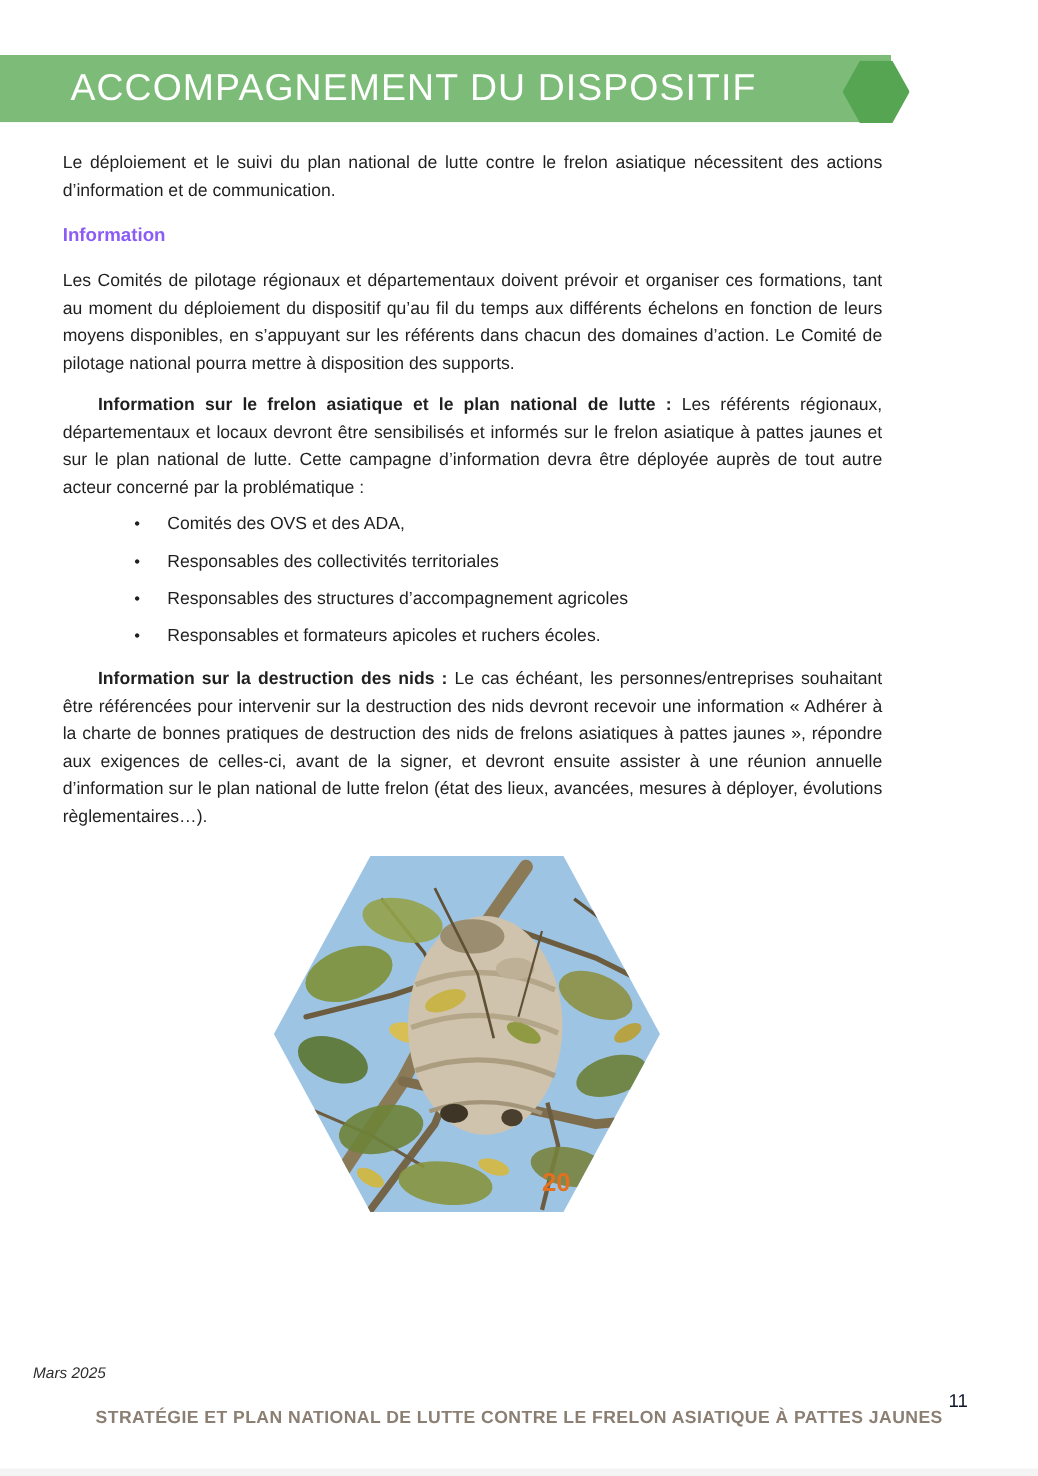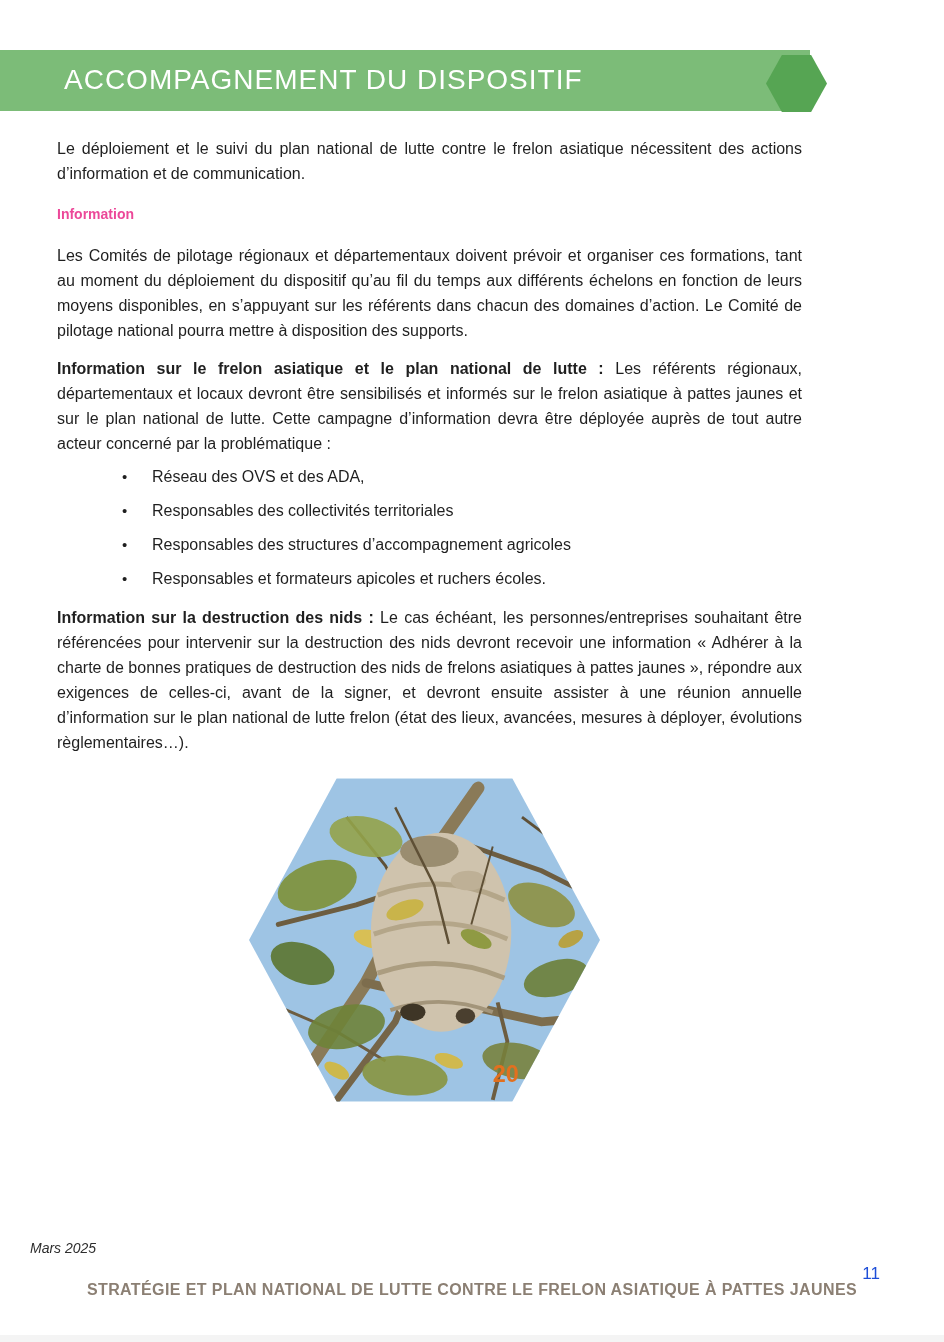--- a/index.html
+++ b/index.html
@@ -13,21 +13,21 @@
   }
   
   .banner{
     position:absolute;top:50px;left:0;
     width:810px;height:61px;
     background:#7cbc78;
   }
   .banner-title{
     position:absolute;left:64px;top:50%;
     transform:translateY(-52%);
-    font-size:28px;font-weight:300;
+    font-size:34px;font-weight:300;
     letter-spacing:1px;color:#ffffff;
     white-space:nowrap;
   }
   .banner-hex{
     position:absolute;left:766px;top:5px;
     width:61px;height:57px;
     background:#56a553;
     clip-path:polygon(26% 0,74% 0,100% 50%,74% 100%,26% 100%,0 50%);
   }
   
@@ -35,27 +35,27 @@
     position:absolute;top:110px;left:0;
     width:852px;box-sizing:border-box;
     padding:0 50px 0 57px;
     font-size:16px;line-height:25px;
     text-align:justify;
   }
   .content p{margin:0;}
   .p-intro{margin-top:26px !important;}
   .section-heading{
     margin:16px 0 0;
-    font-size:14px;line-height:24px;
-    font-weight:700;color:#ec4899;
+    font-size:17px;line-height:24px;
+    font-weight:700;color:#8b5cf6;
     text-align:left;
   }
   .p-formations{margin-top:17px !important;}
   .p-frelon{margin-top:13px !important;}
-  .lead{font-weight:700;}
+  .lead{font-weight:700;margin-left:32px;}
   ul.bullet-list{
     margin:8px 0 0 65px;padding:0;
     list-style:none;
   }
   ul.bullet-list li{
     position:relative;
     padding-left:30px;
     margin-bottom:9px;
   }
   ul.bullet-list li::before{
@@ -77,21 +77,21 @@
     font-size:14px;color:#2e2e2e;font-style:italic;
   }
   .footer-doc{
     position:absolute;left:0;top:1281px;
     width:100%;text-align:center;
     font-size:16px;font-weight:700;
     letter-spacing:0.4px;color:#8b7f73;
   }
   .footer-page{
     position:absolute;right:64px;top:1264px;
-    font-size:17px;color:#1d4ed8;
+    font-size:17px;color:#0f172a;
   }
   .bottom-strip{
     position:absolute;bottom:0;left:0;
     width:100%;height:7px;background:#f4f4f4;
   }
 </style>
 </head>
 <body>
 
 <div class="page">
@@ -105,21 +105,21 @@
 
     <p class="p-intro">Le déploiement et le suivi du plan national de lutte contre le frelon asiatique nécessitent des actions d’information et de communication.</p>
 
     <h2 class="section-heading">Information</h2>
 
     <p class="p-formations">Les Comités de pilotage régionaux et départementaux doivent prévoir et organiser ces formations, tant au moment du déploiement du dispositif qu’au fil du temps aux différents échelons en fonction de leurs moyens disponibles, en s’appuyant sur les référents dans chacun des domaines d’action. Le Comité de pilotage national pourra mettre à disposition des supports.</p>
 
     <p class="p-frelon"><span class="lead">Information sur le frelon asiatique et le plan national de lutte :</span><span> Les référents régionaux, départementaux et locaux devront être sensibilisés et informés sur le frelon asiatique à pattes jaunes et sur le plan national de lutte. Cette campagne d’information devra être déployée auprès de tout autre acteur concerné par la problématique :</span></p>
 
     <ul class="bullet-list">
-      <li>Réseau des OVS et des ADA,</li>
+      <li>Comités des OVS et des ADA,</li>
       <li>Responsables des collectivités territoriales</li>
       <li>Responsables des structures d’accompagnement agricoles</li>
       <li>Responsables et formateurs apicoles et ruchers écoles.</li>
     </ul>
 
     <p class="p-nids"><span class="lead">Information sur la destruction des nids :</span><span> Le cas échéant, les personnes/entreprises souhaitant être référencées pour intervenir sur la destruction des nids devront recevoir une information « Adhérer à la charte de bonnes pratiques de destruction des nids de frelons asiatiques à pattes jaunes », répondre aux exigences de celles-ci, avant de la signer, et devront ensuite assister à une réunion annuelle d’information sur le plan national de lutte frelon (état des lieux, avancées, mesures à déployer, évolutions règlementaires…).</span></p>
 
     <div class="photo-wrap">
       <svg viewBox="0 0 360 332">
         <defs>

